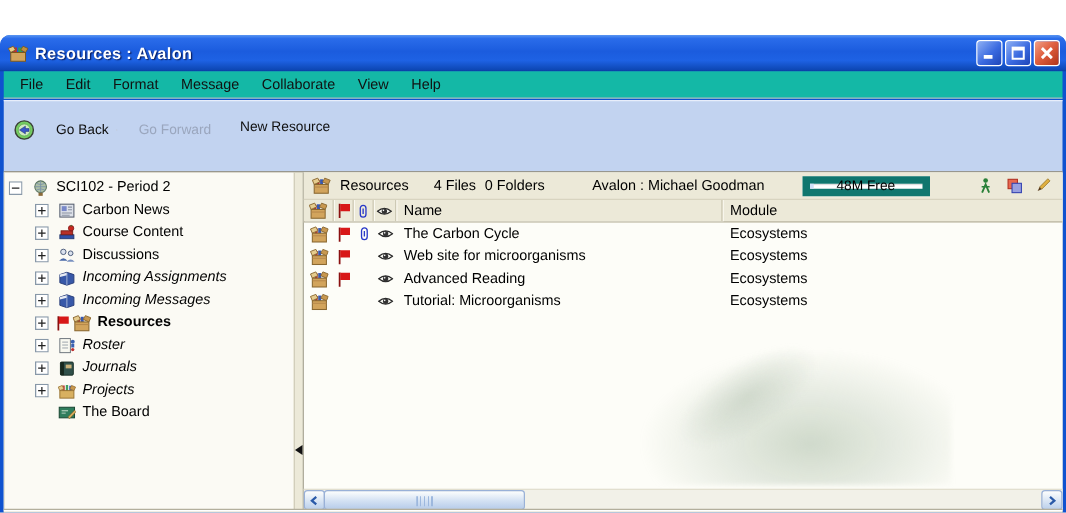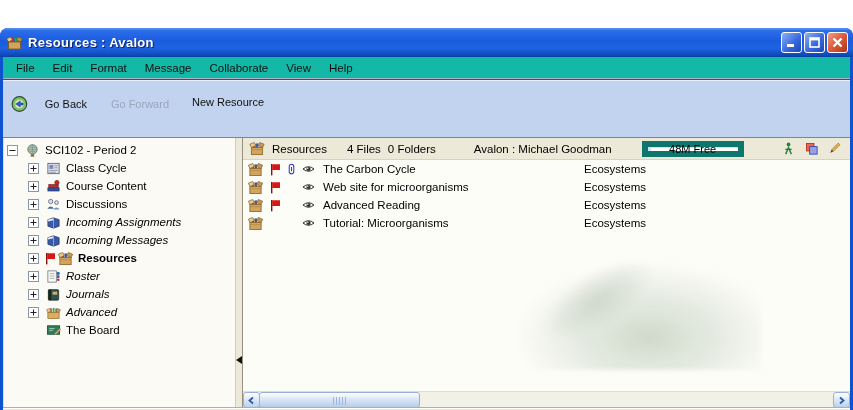--- a/index.html
+++ b/index.html
@@ -372,21 +372,21 @@
           </svg>
         <span class="tl">SCI102 - Period 2</span>
       </div>
       <div class="trow lvl1">
         <svg class="exp">
             <use href="#x-plus"></use>
           </svg>
         <svg class="ti">
             <use href="#ic-news"></use>
           </svg>
-        <span class="tl">Class Cycle</span>
+        <span class="tl">Carbon News</span>
       </div>
       <div class="trow lvl1">
         <svg class="exp">
             <use href="#x-plus"></use>
           </svg>
         <svg class="ti">
             <use href="#ic-books"></use>
           </svg>
         <span class="tl">Course Content</span>
       </div>
@@ -447,21 +447,21 @@
           </svg>
         <span class="tl it">Journals</span>
       </div>
       <div class="trow lvl1">
         <svg class="exp">
             <use href="#x-plus"></use>
           </svg>
         <svg class="ti">
             <use href="#ic-projects"></use>
           </svg>
-        <span class="tl it">Advanced</span>
+        <span class="tl it">Projects</span>
       </div>
       <div class="trow lvl1">
         <span class="exp-sp"></span>
         <svg class="ti">
             <use href="#ic-board"></use>
           </svg>
         <span class="tl">The Board</span>
       </div>
     </div>
 
@@ -488,20 +488,44 @@
             <use href="#ic-person"></use>
           </svg>
         <svg class="ib-ic">
             <use href="#ic-copy"></use>
           </svg>
         <svg class="ib-ic">
             <use href="#ic-pencil"></use>
           </svg>
       </div>
 
+      <div class="col-header">
+        <span class="c c-ic">
+            <svg class="i14">
+              <use href="#ic-box"></use>
+            </svg>
+          </span>
+        <span class="c c-flag">
+            <svg class="i12">
+              <use href="#ic-flag"></use>
+            </svg>
+          </span>
+        <span class="c c-clip">
+            <svg class="i13">
+              <use href="#ic-clip"></use>
+            </svg>
+          </span>
+        <span class="c c-eye">
+            <svg class="i13">
+              <use href="#ic-eye"></use>
+            </svg>
+          </span>
+        <span class="c-name">Name</span>
+        <span class="c-mod">Module</span>
+      </div>
 
       <div class="rows">
         <div class="wm1"></div>
         <div class="wm2"></div>
 
         <div class="lrow">
           <span class="c c-ic">
               <svg class="i14">
                 <use href="#ic-box"></use>
               </svg>

